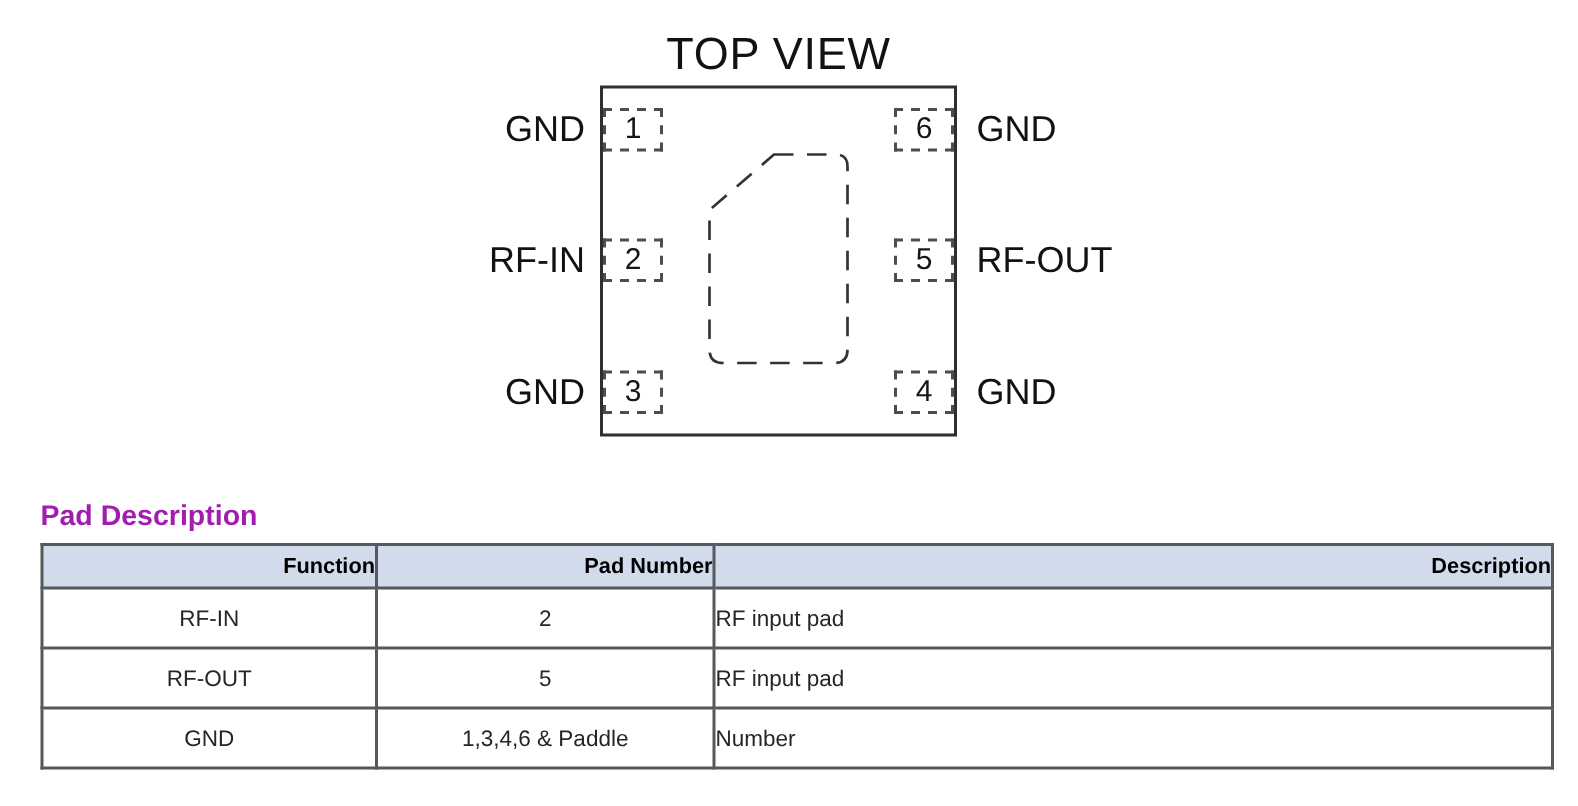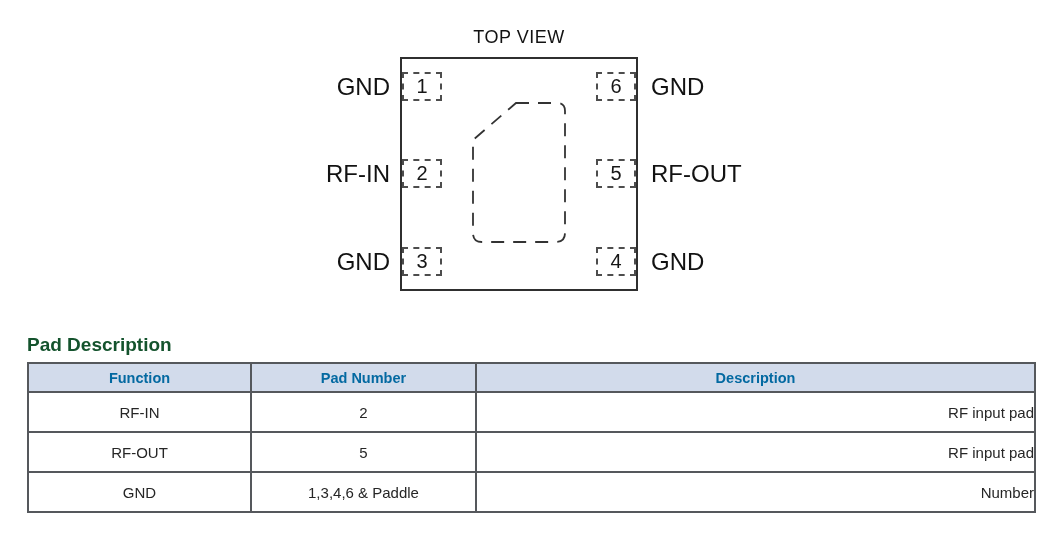--- a/index.html
+++ b/index.html
@@ -3,21 +3,21 @@
 <meta charset="utf-8">
 <style>
   html,body{margin:0;padding:0;background:#fff;}
   .stage{
     position:relative;width:1052px;height:537px;background:#ffffff;
     font-family:"Liberation Sans",sans-serif;overflow:hidden;
   }
   
   .topview-title{
     position:absolute;left:400px;top:22px;width:238px;height:30px;
-    text-align:center;font-size:18px;line-height:30px;color:#121212;letter-spacing:.5px;
+    text-align:center;font-size:30px;line-height:30px;color:#121212;letter-spacing:.5px;
   }
   .package-outline{
     position:absolute;left:400px;top:57px;width:238px;height:234px;
     border:2px solid #2f2f2f;box-sizing:border-box;background:#fff;
   }
   .paddle-svg{position:absolute;left:400px;top:57px;width:238px;height:234px;}
   .pad{
     position:absolute;width:40px;height:29px;box-sizing:border-box;
     border:2px dashed #4d4d4d;display:flex;align-items:center;justify-content:center;
     font-size:20px;color:#161616;background:#fff;
@@ -25,37 +25,37 @@
   .pad.side-l{left:402px;}
   .pad.side-r{left:596px;}
   .row-0{top:72px;} .row-1{top:159px;} .row-2{top:247px;}
   .pin-label{
     position:absolute;height:29px;line-height:29px;font-size:24px;color:#121212;
   }
   .pin-label.side-l{left:270px;width:120px;text-align:right;}
   .pin-label.side-r{left:651px;width:140px;text-align:left;}
   
   .tbl-title{
-    position:absolute;left:27px;top:334px;font-size:19px;font-weight:bold;color:#14532d;
+    position:absolute;left:27px;top:334px;font-size:19px;font-weight:bold;color:#a21caf;
   }
   table.padtable{
     position:absolute;left:27px;top:362px;width:1001px;
     border-collapse:collapse;table-layout:fixed;
     border:2px solid #46494d;
   }
   table.padtable th{
     height:27px;background:#d2dbeb;border:2px solid #55585c;
-    font-size:14.5px;font-weight:bold;color:#0369a1;text-align:center;padding:0;
+    font-size:14.5px;font-weight:bold;color:#000000;text-align:right;padding:0;
   }
   table.padtable td{
     height:38px;border:2px solid #55585c;background:#fff;
     font-size:15px;color:#262626;padding:0;
   }
   td.cc{text-align:center;}
-  td.cl{text-align:right;padding-left:9px;}
+  td.cl{text-align:left;padding-left:9px;}
   .w1{width:221px;} .w2{width:223px;} .w3{width:557px;}
 </style>
 </head>
 <body>
 
 <div class="stage">
 
   <div class="topview-title">TOP VIEW</div>
 
   <div class="package-outline"></div>

